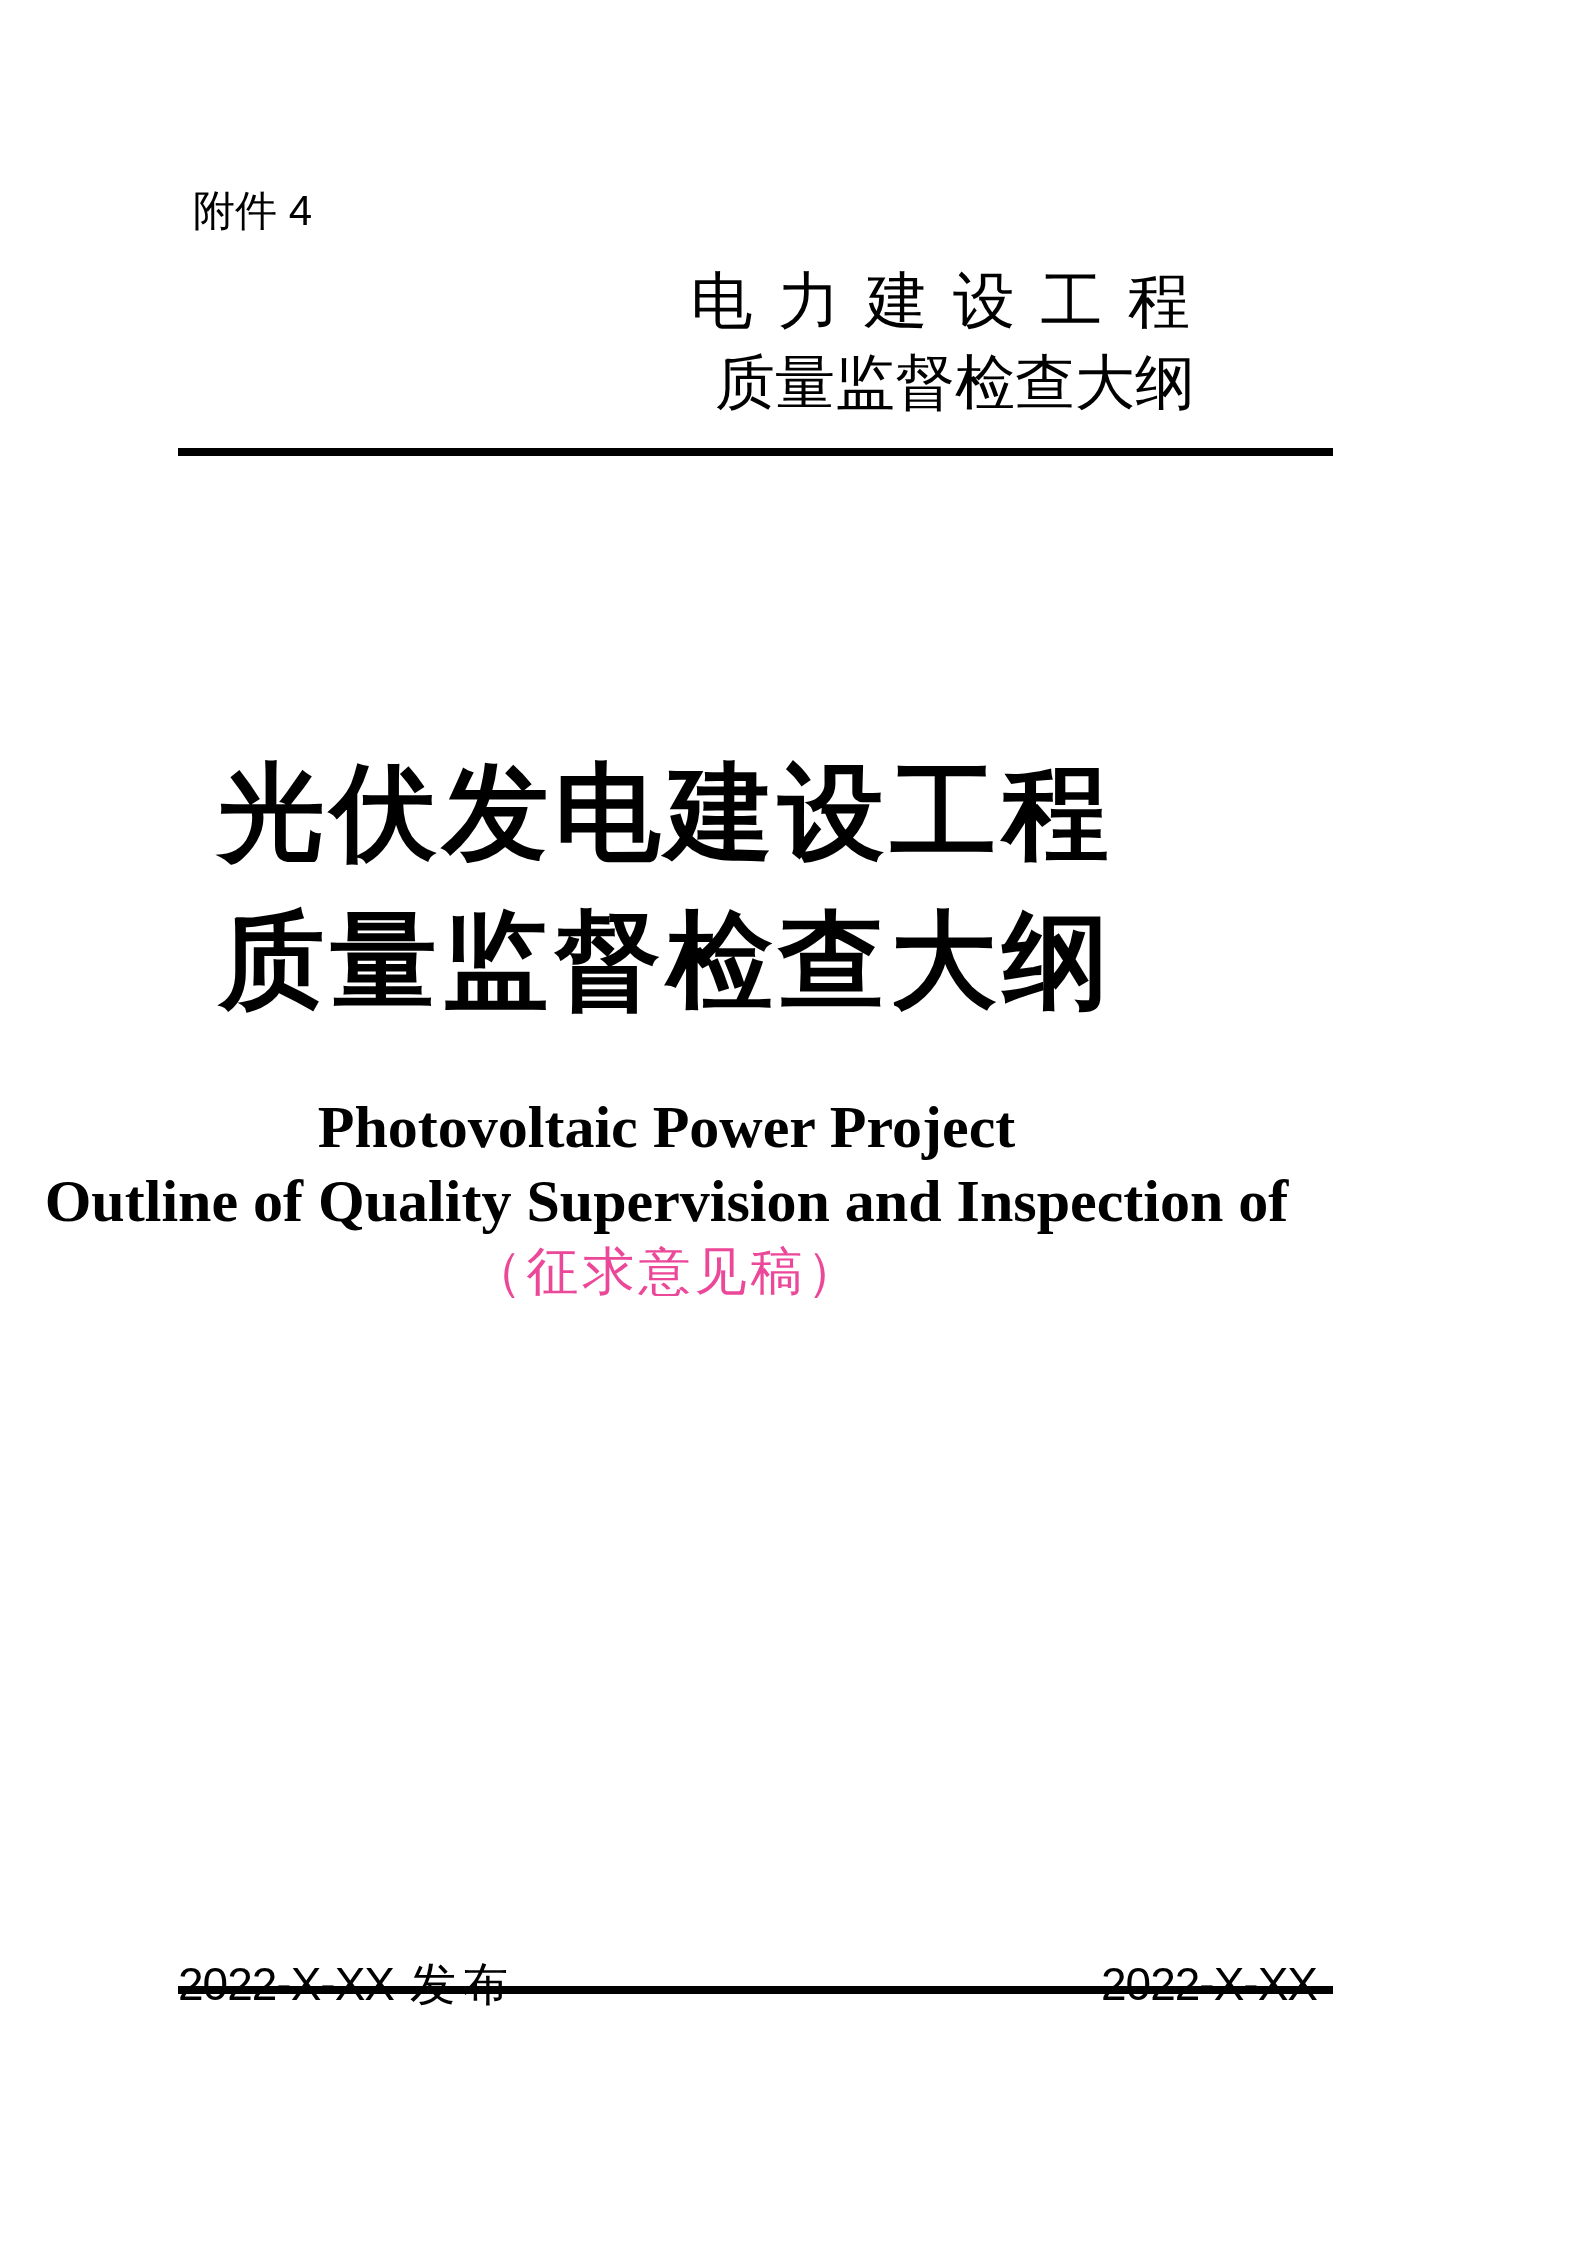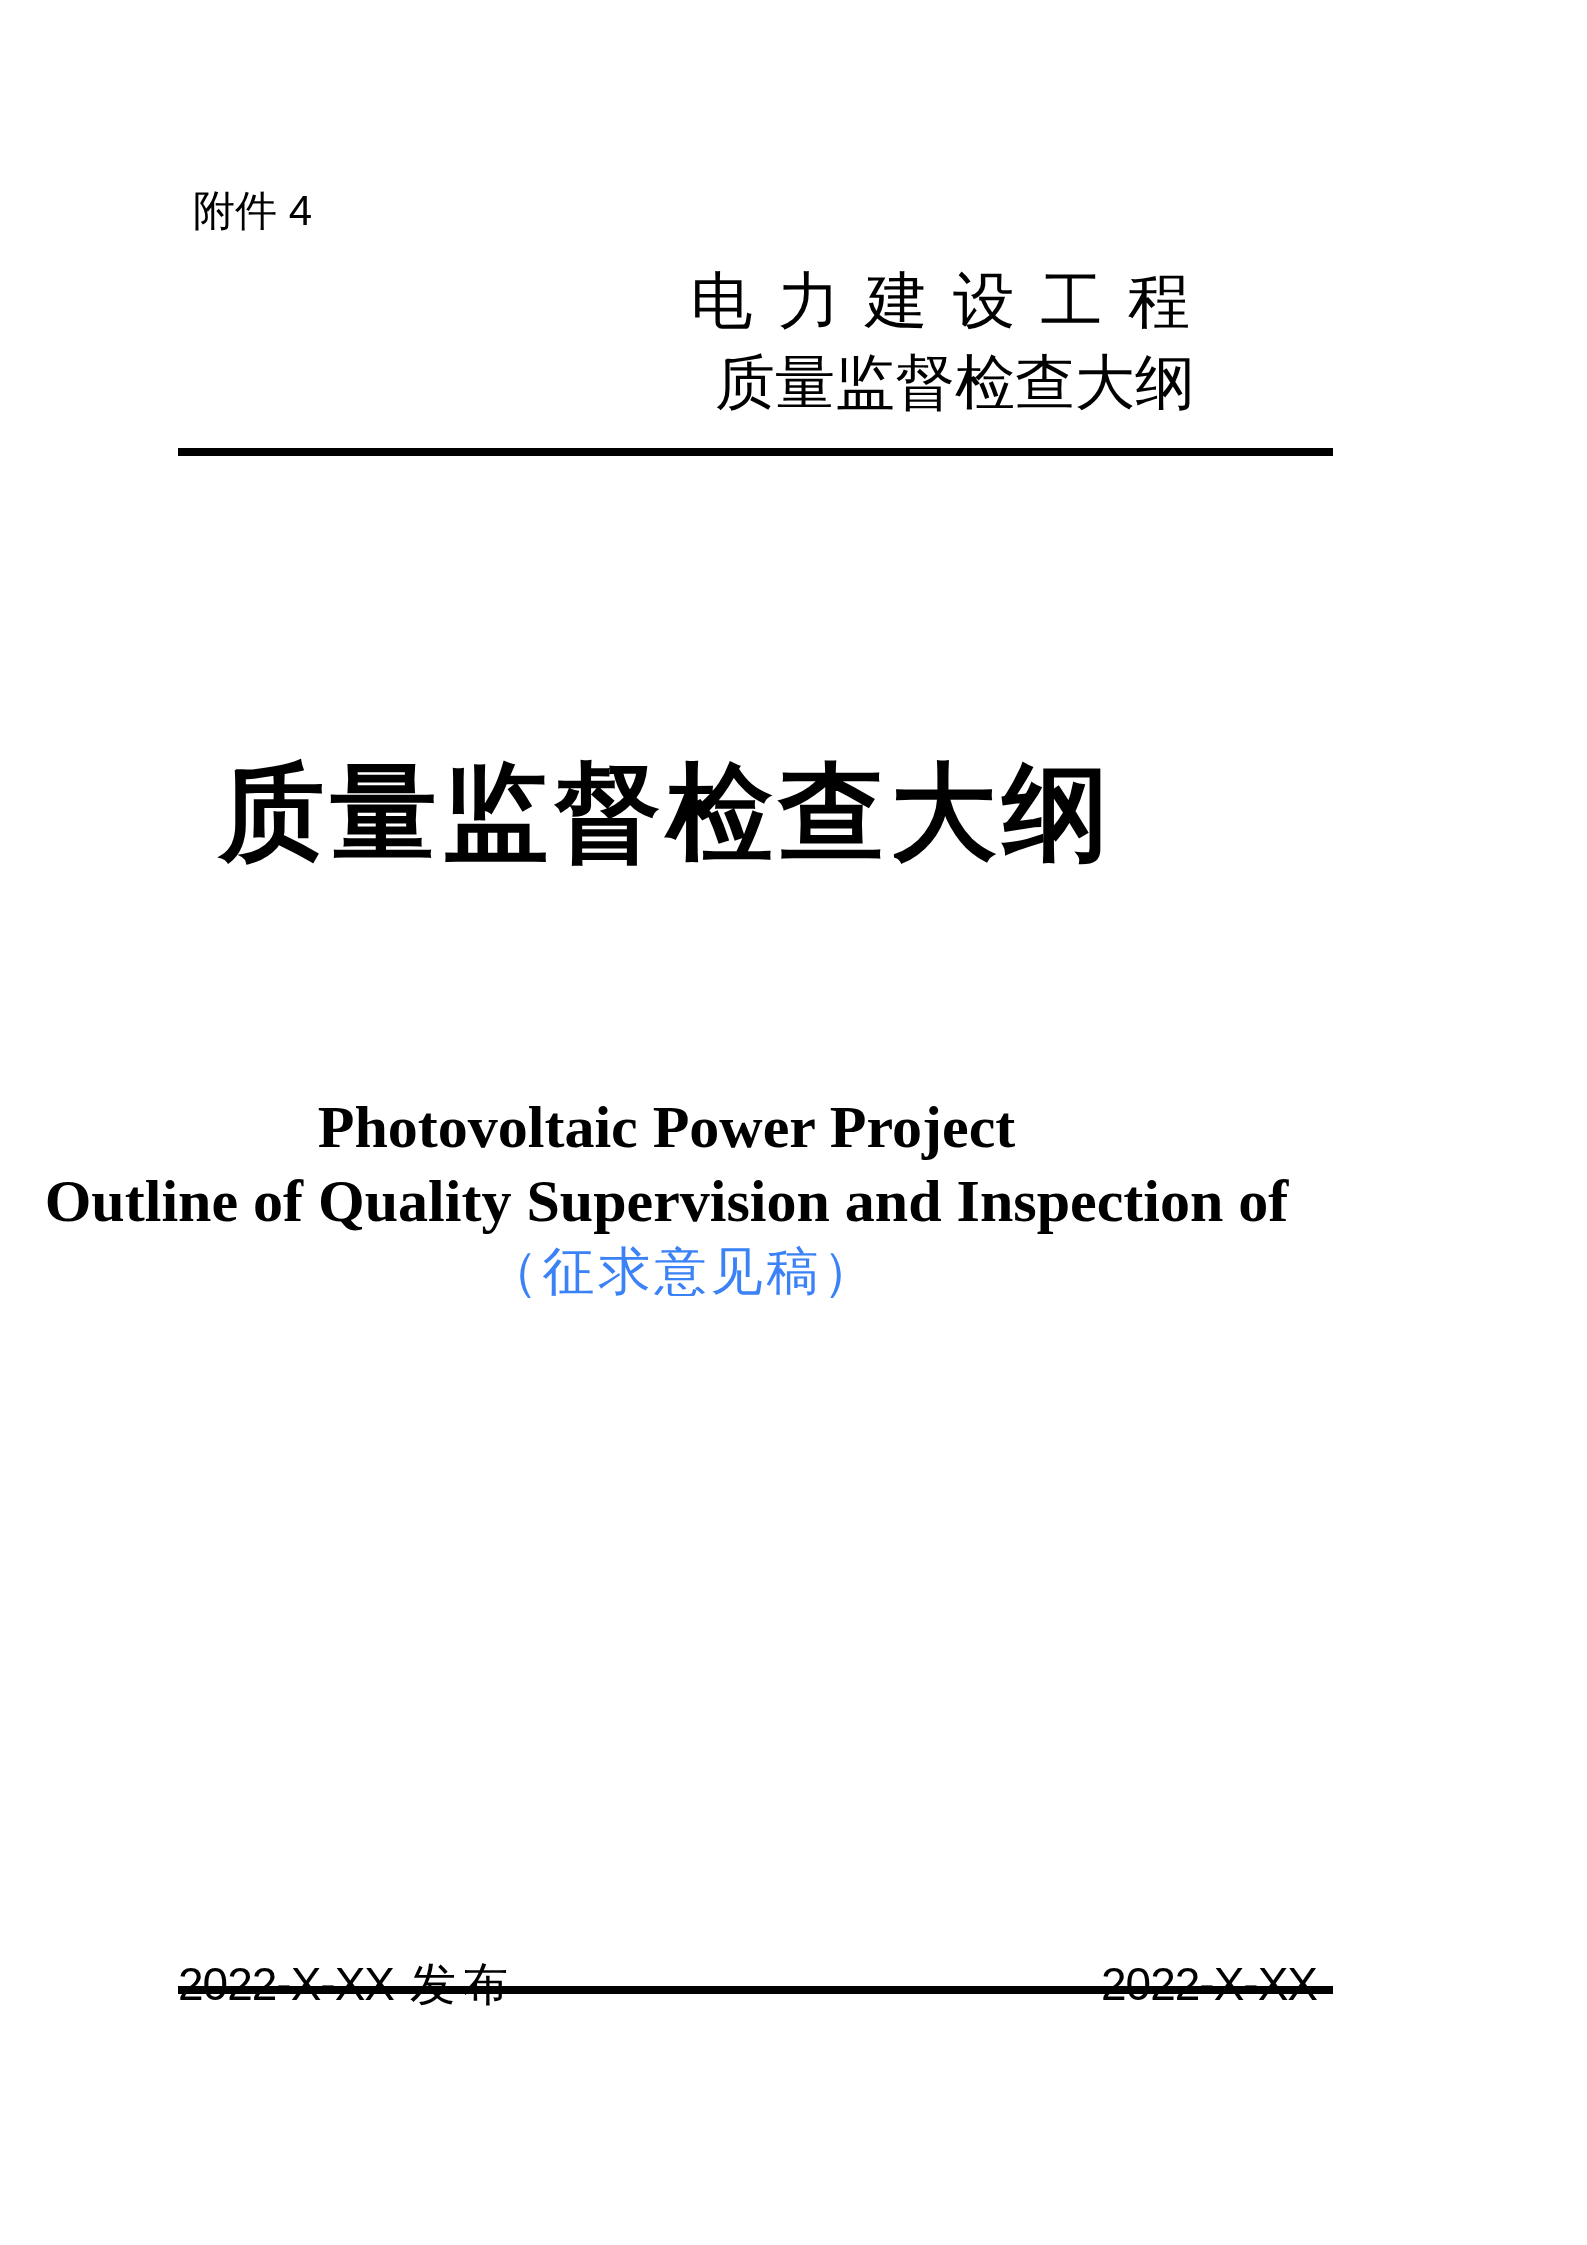--- a/index.html
+++ b/index.html
@@ -89,28 +89,28 @@
     font-size: 60px;
     line-height: 74px;
     color: #000000;
   }
   .english-title div { white-space: nowrap; }
 
   
   .draft-note {
     position: absolute;
     top: 1240px;
-    left: 16px;
+    left: 0;
     width: 100%;
     text-align: center;
     font-family: "Liberation Serif", "DejaVu Serif", serif;
     font-size: 52px;
     line-height: 64px;
     letter-spacing: 4px;
-    color: #3b82f6;
+    color: #ec4899;
   }
 
   
   .footer-dates {
     position: absolute;
     top: 1956px;
     left: 178px;
     width: 1259px;
     display: flex;
     justify-content: space-between;
@@ -139,20 +139,21 @@
   <div class="attachment-label">附件 4</div>
 
   <div class="header-right">
     <div class="hr-line1">电 力 建 设 工 程</div>
     <div class="hr-line2">质量监督检查大纲</div>
   </div>
 
   <div class="rule rule-top"></div>
 
   <div class="main-title">
+    <div>光伏发电建设工程</div>
     <div>质量监督检查大纲</div>
   </div>
 
   <div class="english-title">
     <div>Photovoltaic Power Project</div>
     <div>Outline of Quality Supervision and Inspection of</div>
   </div>
 
   <div class="draft-note">（征求意见稿）</div>
 

